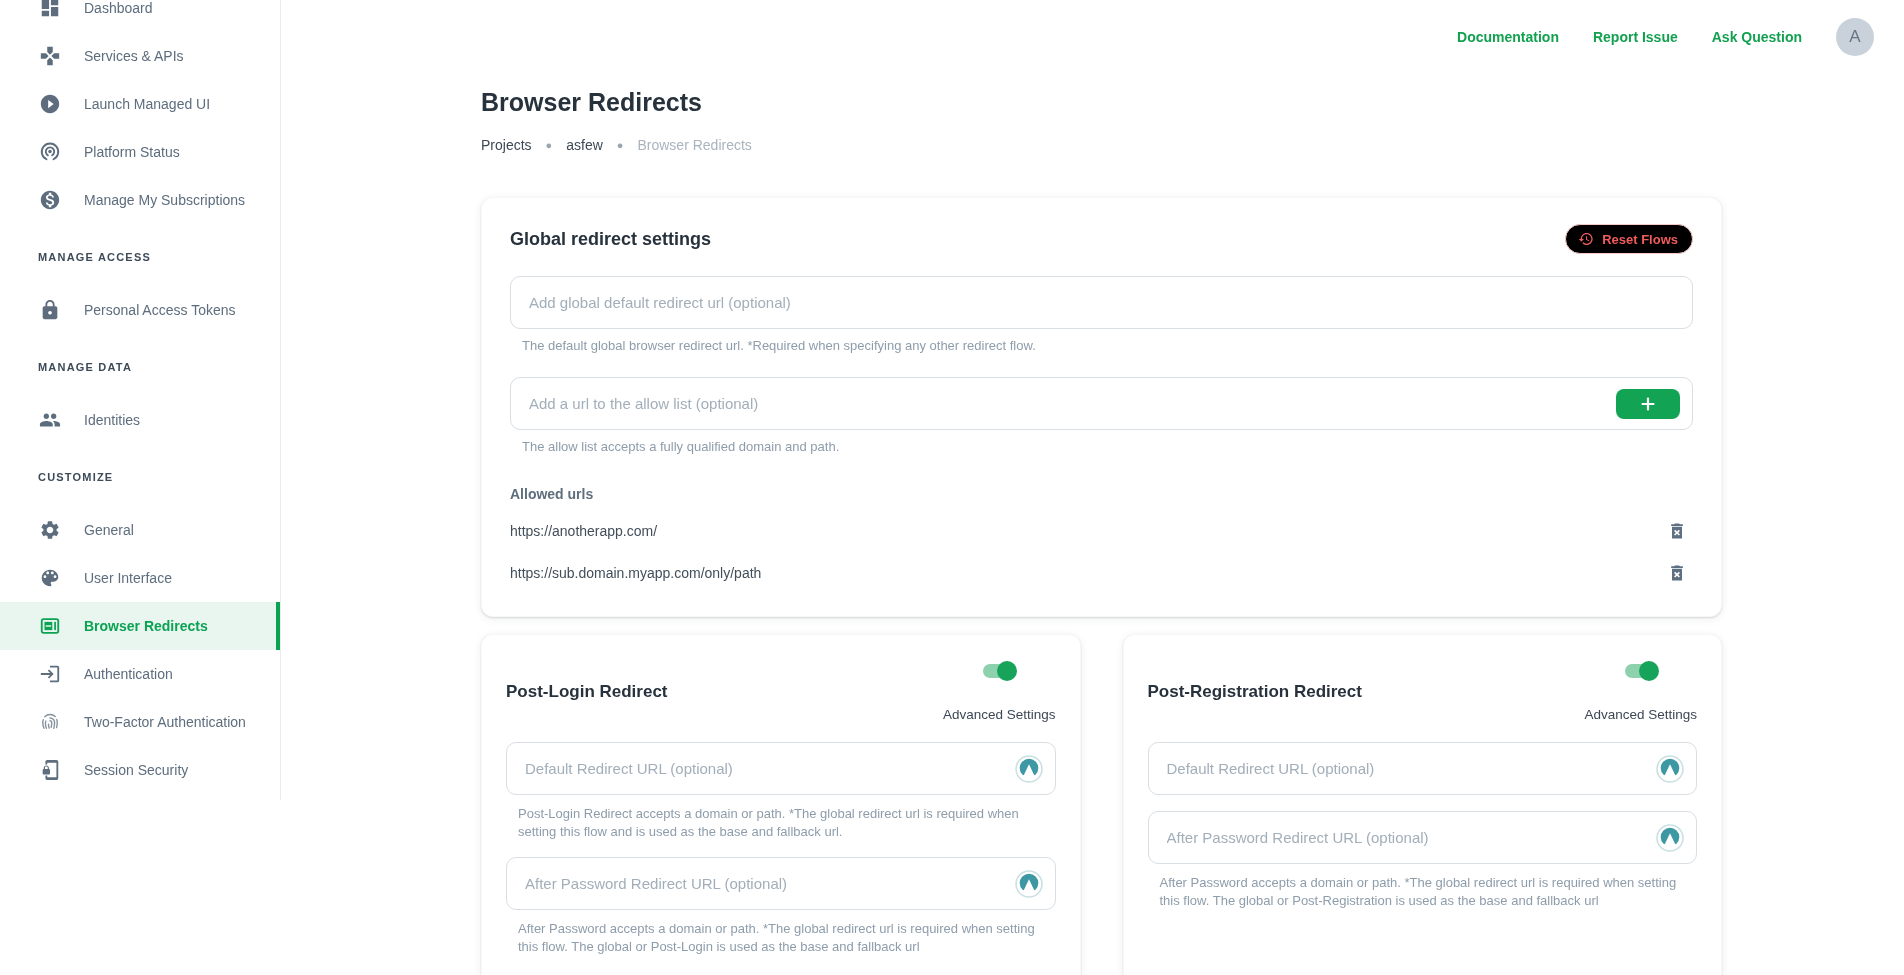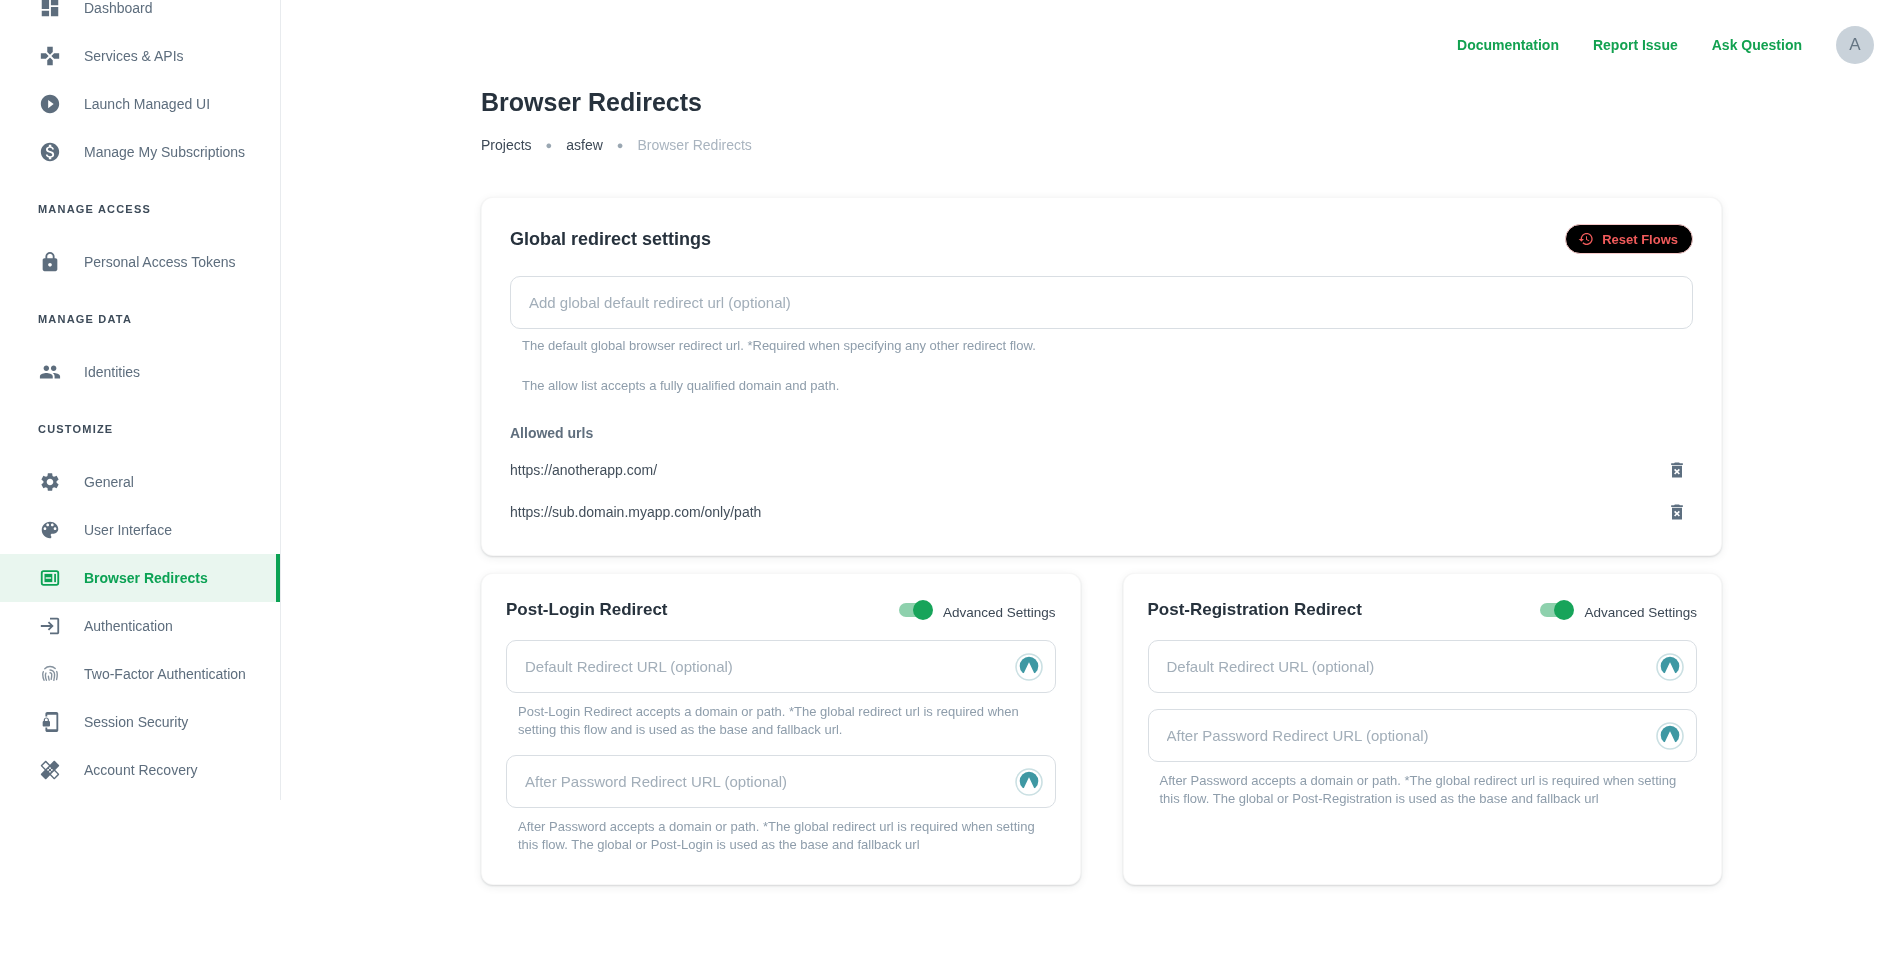--- a/index.html
+++ b/index.html
@@ -16,21 +16,21 @@
   .nav-item .nav-icon { width: 24px; height: 24px; display: flex; align-items: center; justify-content: center; }
   .nav-item svg { width: 22px; height: 22px; }
   .nav-item.active { background: #e9f6ef; color: #0ba254; font-weight: 700; }
   .nav-item.active::after { content: ""; position: absolute; right: 0; top: 0; bottom: 0;
     width: 4px; background: #0ba254; }
   .nav-section-title { margin: 24px 0 20px 38px; height: 18px; line-height: 18px;
     font-size: 11px; font-weight: 700; letter-spacing: 1.2px; color: #3d4b59; }
 
   
   .main { position: relative; flex: 1; height: 975px; overflow: hidden; }
-  .topbar { position: absolute; top: 8px; right: 0; height: 74px; display: flex;
+  .topbar { position: absolute; top: 0; right: 0; height: 74px; display: flex;
     align-items: center; gap: 34px; padding-right: 30px; }
   .top-link { font-size: 14px; font-weight: 700; color: #12a150; cursor: pointer; text-decoration: none; }
   .avatar { width: 38px; height: 38px; border-radius: 50%; background: #c9d2da; color: #667684;
     display: flex; align-items: center; justify-content: center; font-size: 17px; cursor: pointer; }
 
   .content { margin-left: 200px; width: 1241px; }
   .page-title { margin-top: 88px; font-size: 25px; font-weight: 700; color: #27323d; }
   .breadcrumb { margin-top: 20px; display: flex; align-items: center; gap: 14px; font-size: 14px; }
   .crumb { color: #3d4956; cursor: pointer; }
   .crumb.current { color: #a9b4bf; cursor: default; }
@@ -63,21 +63,21 @@
   .allowed-title { margin-top: 30px; font-size: 14px; font-weight: 700; color: #5f6e7d; }
   .url-row { margin-top: 16px; height: 26px; display: flex; justify-content: space-between;
     align-items: center; padding-right: 6px; font-size: 14px; color: #424e5a; }
   .trash-btn { background: none; border: none; cursor: pointer; line-height: 0; }
   .trash-btn svg { width: 20px; height: 20px; fill: #5d6f80; }
 
   .cards-row { display: flex; gap: 42px; margin-top: 17px; }
   .half-card { flex: 1; padding: 26px 24px 30px 24px; }
   .half-head { display: flex; justify-content: space-between; align-items: center; margin-bottom: 20px; }
   .half-title { font-size: 17px; font-weight: 700; color: #27323d; }
-  .adv { display: flex; align-items: flex-end; gap: 10px; }
+  .adv { display: flex; align-items: center; gap: 10px; flex-direction: column; }
   .adv-label { font-size: 13.5px; color: #3c4855; }
 
   .toggle { position: relative; width: 36px; height: 20px; cursor: pointer; flex: 0 0 36px; }
   .toggle-track { position: absolute; left: 2px; top: 3px; width: 32px; height: 14px;
     border-radius: 7px; background: #8ed1ad; }
   .toggle-knob { position: absolute; right: 0; top: 0; width: 20px; height: 20px;
     border-radius: 50%; background: #17a45a; }
 
   .input-icon { position: absolute; right: 13px; top: 50%; transform: translateY(-50%);
     width: 28px; height: 28px; line-height: 0; }
@@ -109,20 +109,32 @@
 
     <div class="nav-item">
       <span class="nav-icon">
         <svg viewBox="0 0 24 24" fill="currentColor">
             <path d="M12 2C6.48 2 2 6.48 2 12s4.48 10 10 10 10-4.48 10-10S17.52 2 12 2zm-2 14.5v-9l6 4.5-6 4.5z"></path>
           </svg>
       </span>
       <span>Launch Managed UI</span>
     </div>
 
+    <div class="nav-item">
+      <span class="nav-icon">
+        <svg viewBox="0 0 24 24">
+          <g fill="none" stroke="currentColor" stroke-width="2" stroke-linecap="round">
+            <path d="M8.2 19.9a9 9 0 1 1 7.6 0"></path>
+            <path d="M9.7 15.5a4.6 4.6 0 1 1 4.6 0"></path>
+          </g>
+          <circle cx="12" cy="11.4" r="1.9" fill="currentColor"></circle>
+        </svg>
+      </span>
+      <span>Platform Status</span>
+    </div>
 
     <div class="nav-item">
       <span class="nav-icon">
         <svg viewBox="0 0 24 24" fill="currentColor">
             <path d="M12 2C6.48 2 2 6.48 2 12s4.48 10 10 10 10-4.48 10-10S17.52 2 12 2zm1.41 16.09V20h-2.67v-1.93c-1.71-.36-3.16-1.46-3.27-3.4h1.96c.1 1.05.82 1.87 2.65 1.87 1.96 0 2.4-.98 2.4-1.59 0-.83-.44-1.61-2.67-2.14-2.48-.6-4.18-1.62-4.18-3.67 0-1.72 1.39-2.84 3.11-3.21V4h2.67v1.95c1.86.45 2.79 1.86 2.85 3.39H14.3c-.05-1.11-.64-1.87-2.22-1.87-1.5 0-2.4.68-2.4 1.64 0 .84.65 1.39 2.67 1.91s4.18 1.39 4.18 3.91c-.01 1.83-1.38 2.83-3.12 3.16z"></path>
           </svg>
       </span>
       <span>Manage My Subscriptions</span>
     </div>
 
@@ -281,20 +293,33 @@
       </div>
 
       <div class="field-group first">
         <div class="input-wrap">
           <input class="text-input" type="text" placeholder="Add global default redirect url (optional)" style="">
         </div>
         <div class="helper">The default global browser redirect url. *Required when specifying any other redirect flow.</div>
       </div>
 
       <div class="field-group">
+        <div class="input-wrap">
+          <input class="text-input" type="text" placeholder="Add a url to the allow list (optional)" style="">
+          <button class="add-btn">
+            <span style="line-height:0">
+              <svg viewBox="0 0 16 16">
+                  <g stroke="#fff" stroke-width="2.2" stroke-linecap="round">
+                    <line x1="8" y1="2.5" x2="8" y2="13.5"></line>
+                    <line x1="2.5" y1="8" x2="13.5" y2="8"></line>
+                  </g>
+                </svg>
+            </span>
+          </button>
+        </div>
         <div class="helper">The allow list accepts a fully qualified domain and path.</div>
       </div>
 
       <div class="allowed-title">Allowed urls</div>
 
       <div class="url-row">
         <span>https://anotherapp.com/</span>
         <button class="trash-btn">
           <span style="line-height:0">
             <svg viewBox="0 0 24 24">

